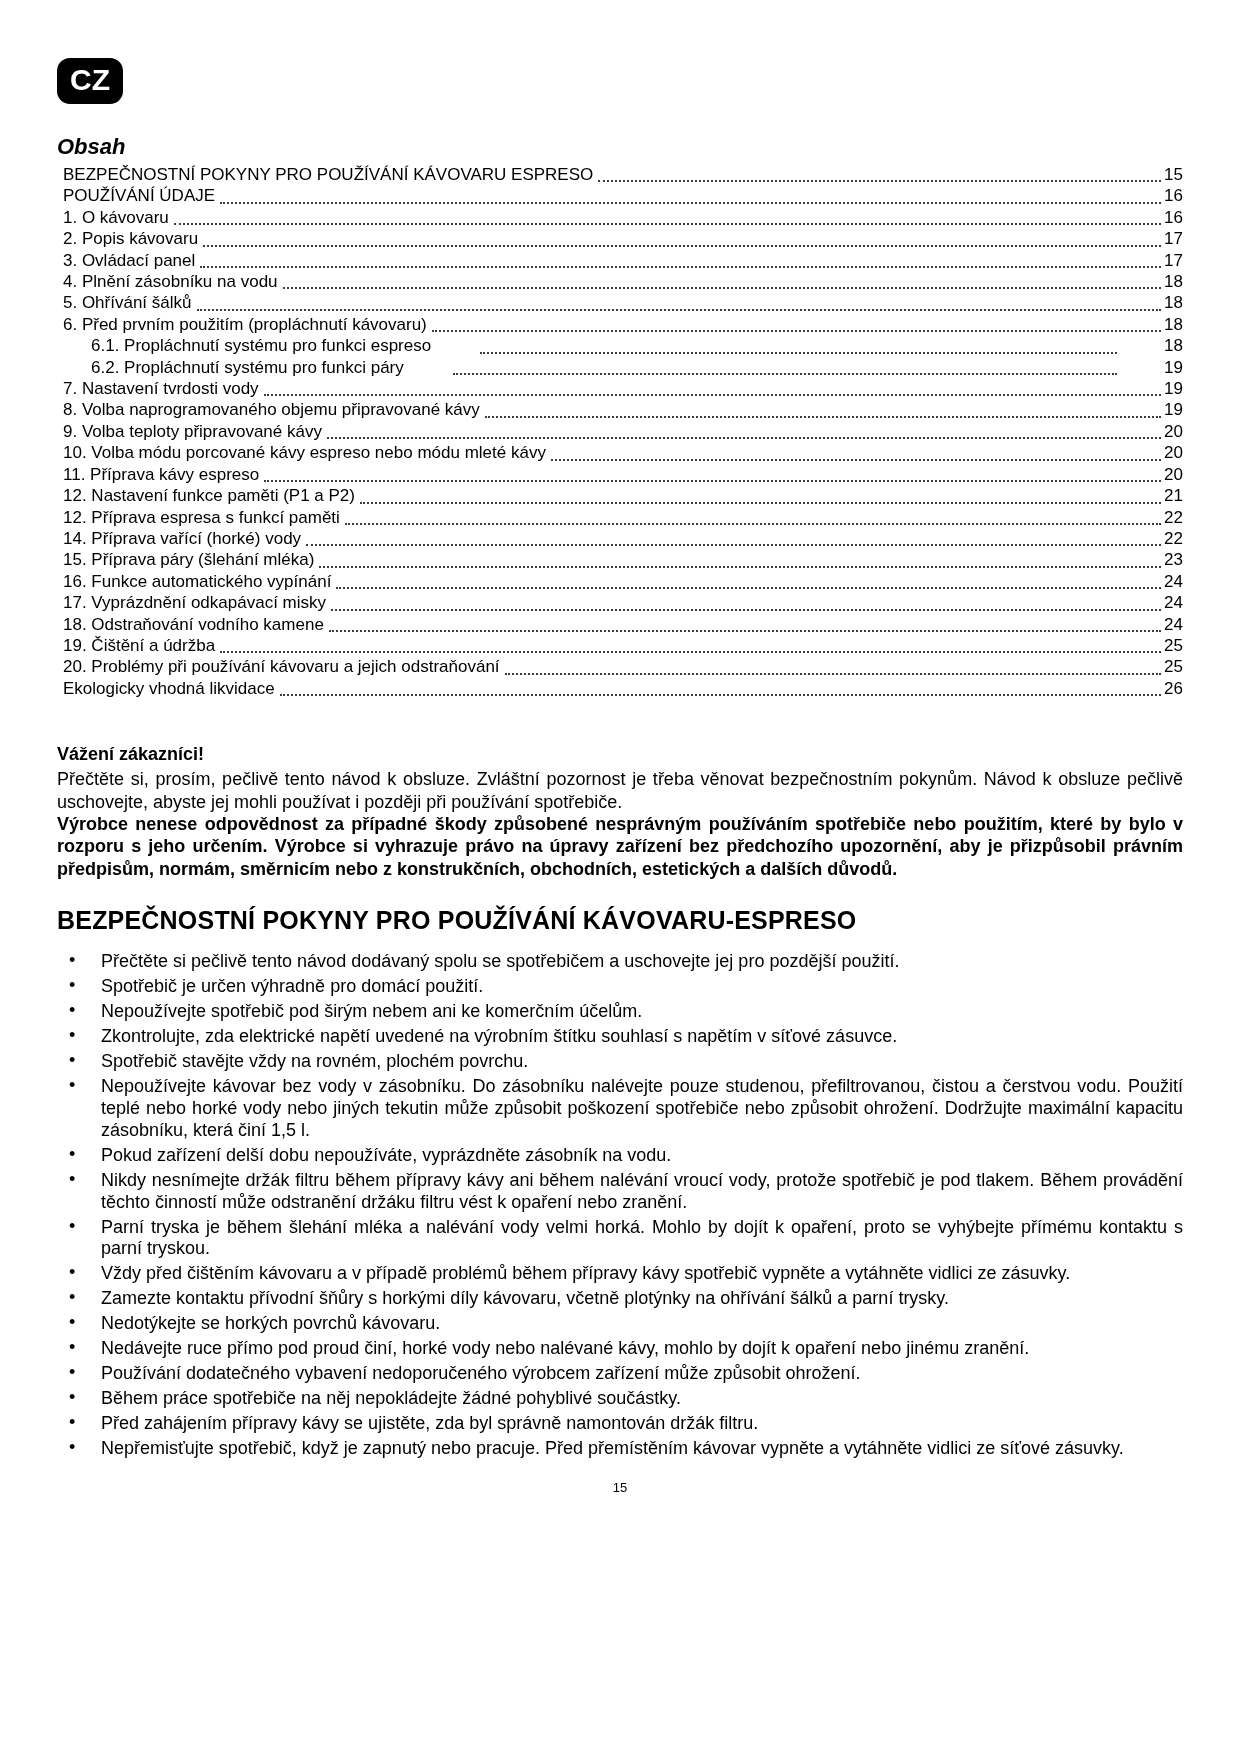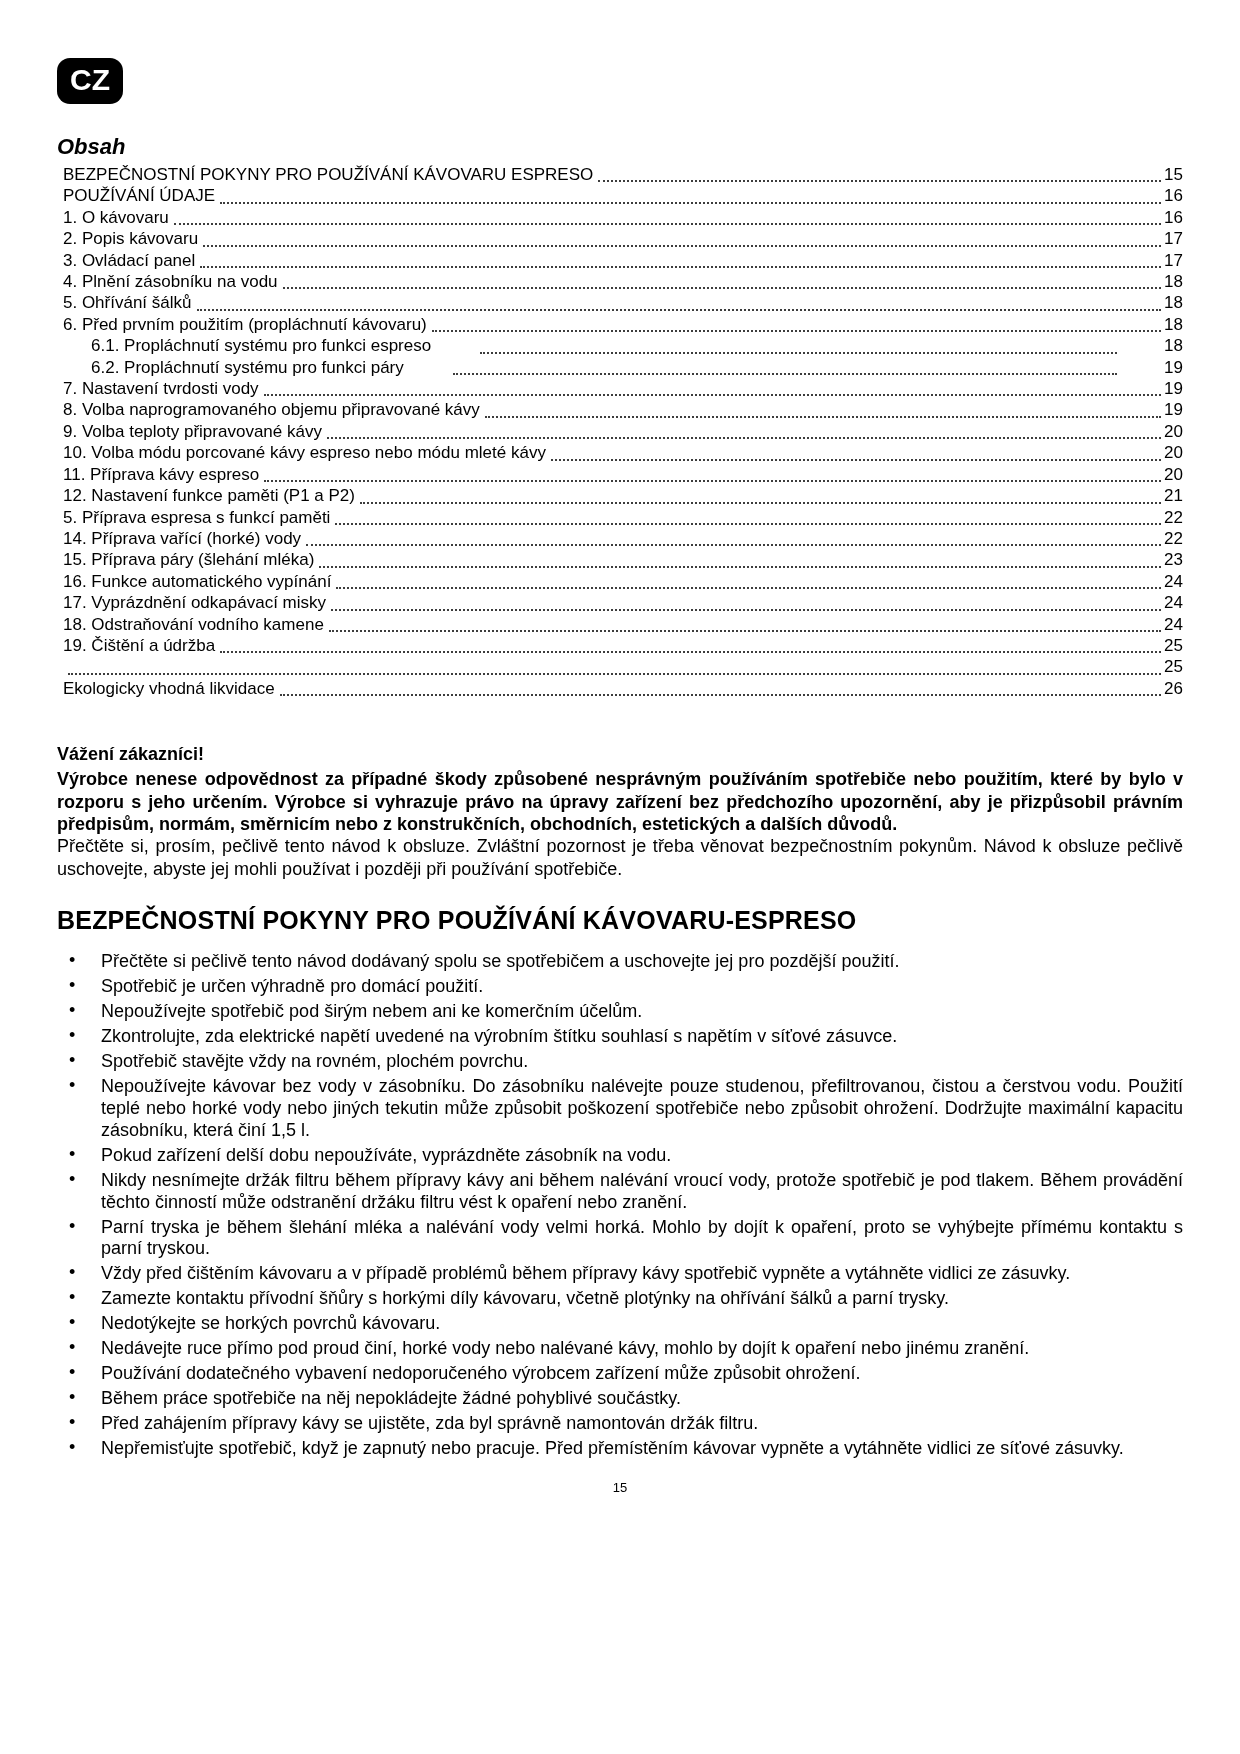--- a/index.html
+++ b/index.html
@@ -196,21 +196,21 @@
         <span class="toc-page">20</span>
       </div>
 
       <div class="toc-row">
         <span class="toc-label">12. Nastavení funkce paměti (P1 a P2)</span>
         <span class="toc-dots"></span>
         <span class="toc-page">21</span>
       </div>
 
       <div class="toc-row">
-        <span class="toc-label">5. Příprava espresa s funkcí paměti</span>
+        <span class="toc-label">12. Příprava espresa s funkcí paměti</span>
         <span class="toc-dots"></span>
         <span class="toc-page">22</span>
       </div>
 
       <div class="toc-row">
         <span class="toc-label">14. Příprava vařící (horké) vody</span>
         <span class="toc-dots"></span>
         <span class="toc-page">22</span>
       </div>
 
@@ -238,35 +238,36 @@
         <span class="toc-page">24</span>
       </div>
 
       <div class="toc-row">
         <span class="toc-label">19. Čištění a údržba</span>
         <span class="toc-dots"></span>
         <span class="toc-page">25</span>
       </div>
 
       <div class="toc-row">
+        <span class="toc-label">20. Problémy při používání kávovaru a jejich odstraňování</span>
         <span class="toc-dots"></span>
         <span class="toc-page">25</span>
       </div>
 
       <div class="toc-row">
         <span class="toc-label">Ekologicky vhodná likvidace</span>
         <span class="toc-dots"></span>
         <span class="toc-page">26</span>
       </div>
     </nav>
 
   <section class="intro">
     <p class="greeting">Vážení zákazníci!</p>
+    <p class="para">Přečtěte si, prosím, pečlivě tento návod k obsluze. Zvláštní pozornost je třeba věnovat bezpečnostním pokynům. Návod k obsluze pečlivě uschovejte, abyste jej mohli používat i později při používání spotřebiče.</p>
     <p class="para bold">Výrobce nenese odpovědnost za případné škody způsobené nesprávným používáním spotřebiče nebo použitím, které by bylo v rozporu s jeho určením. Výrobce si vyhrazuje právo na úpravy zařízení bez předchozího upozornění, aby je přizpůsobil právním předpisům, normám, směrnicím nebo z konstrukčních, obchodních, estetických a dalších důvodů.</p>
-    <p class="para">Přečtěte si, prosím, pečlivě tento návod k obsluze. Zvláštní pozornost je třeba věnovat bezpečnostním pokynům. Návod k obsluze pečlivě uschovejte, abyste jej mohli používat i později při používání spotřebiče.</p>
   </section>
 
   <h2 class="safety-heading">BEZPEČNOSTNÍ POKYNY PRO POUŽÍVÁNÍ KÁVOVARU-ESPRESO</h2>
 
   <ul class="safety-list">
 
       <li>
         <span class="bullet">•</span>
         <span class="item-text">Přečtěte si pečlivě tento návod dodávaný spolu se spotřebičem a uschovejte jej pro pozdější použití.</span>
       </li>

